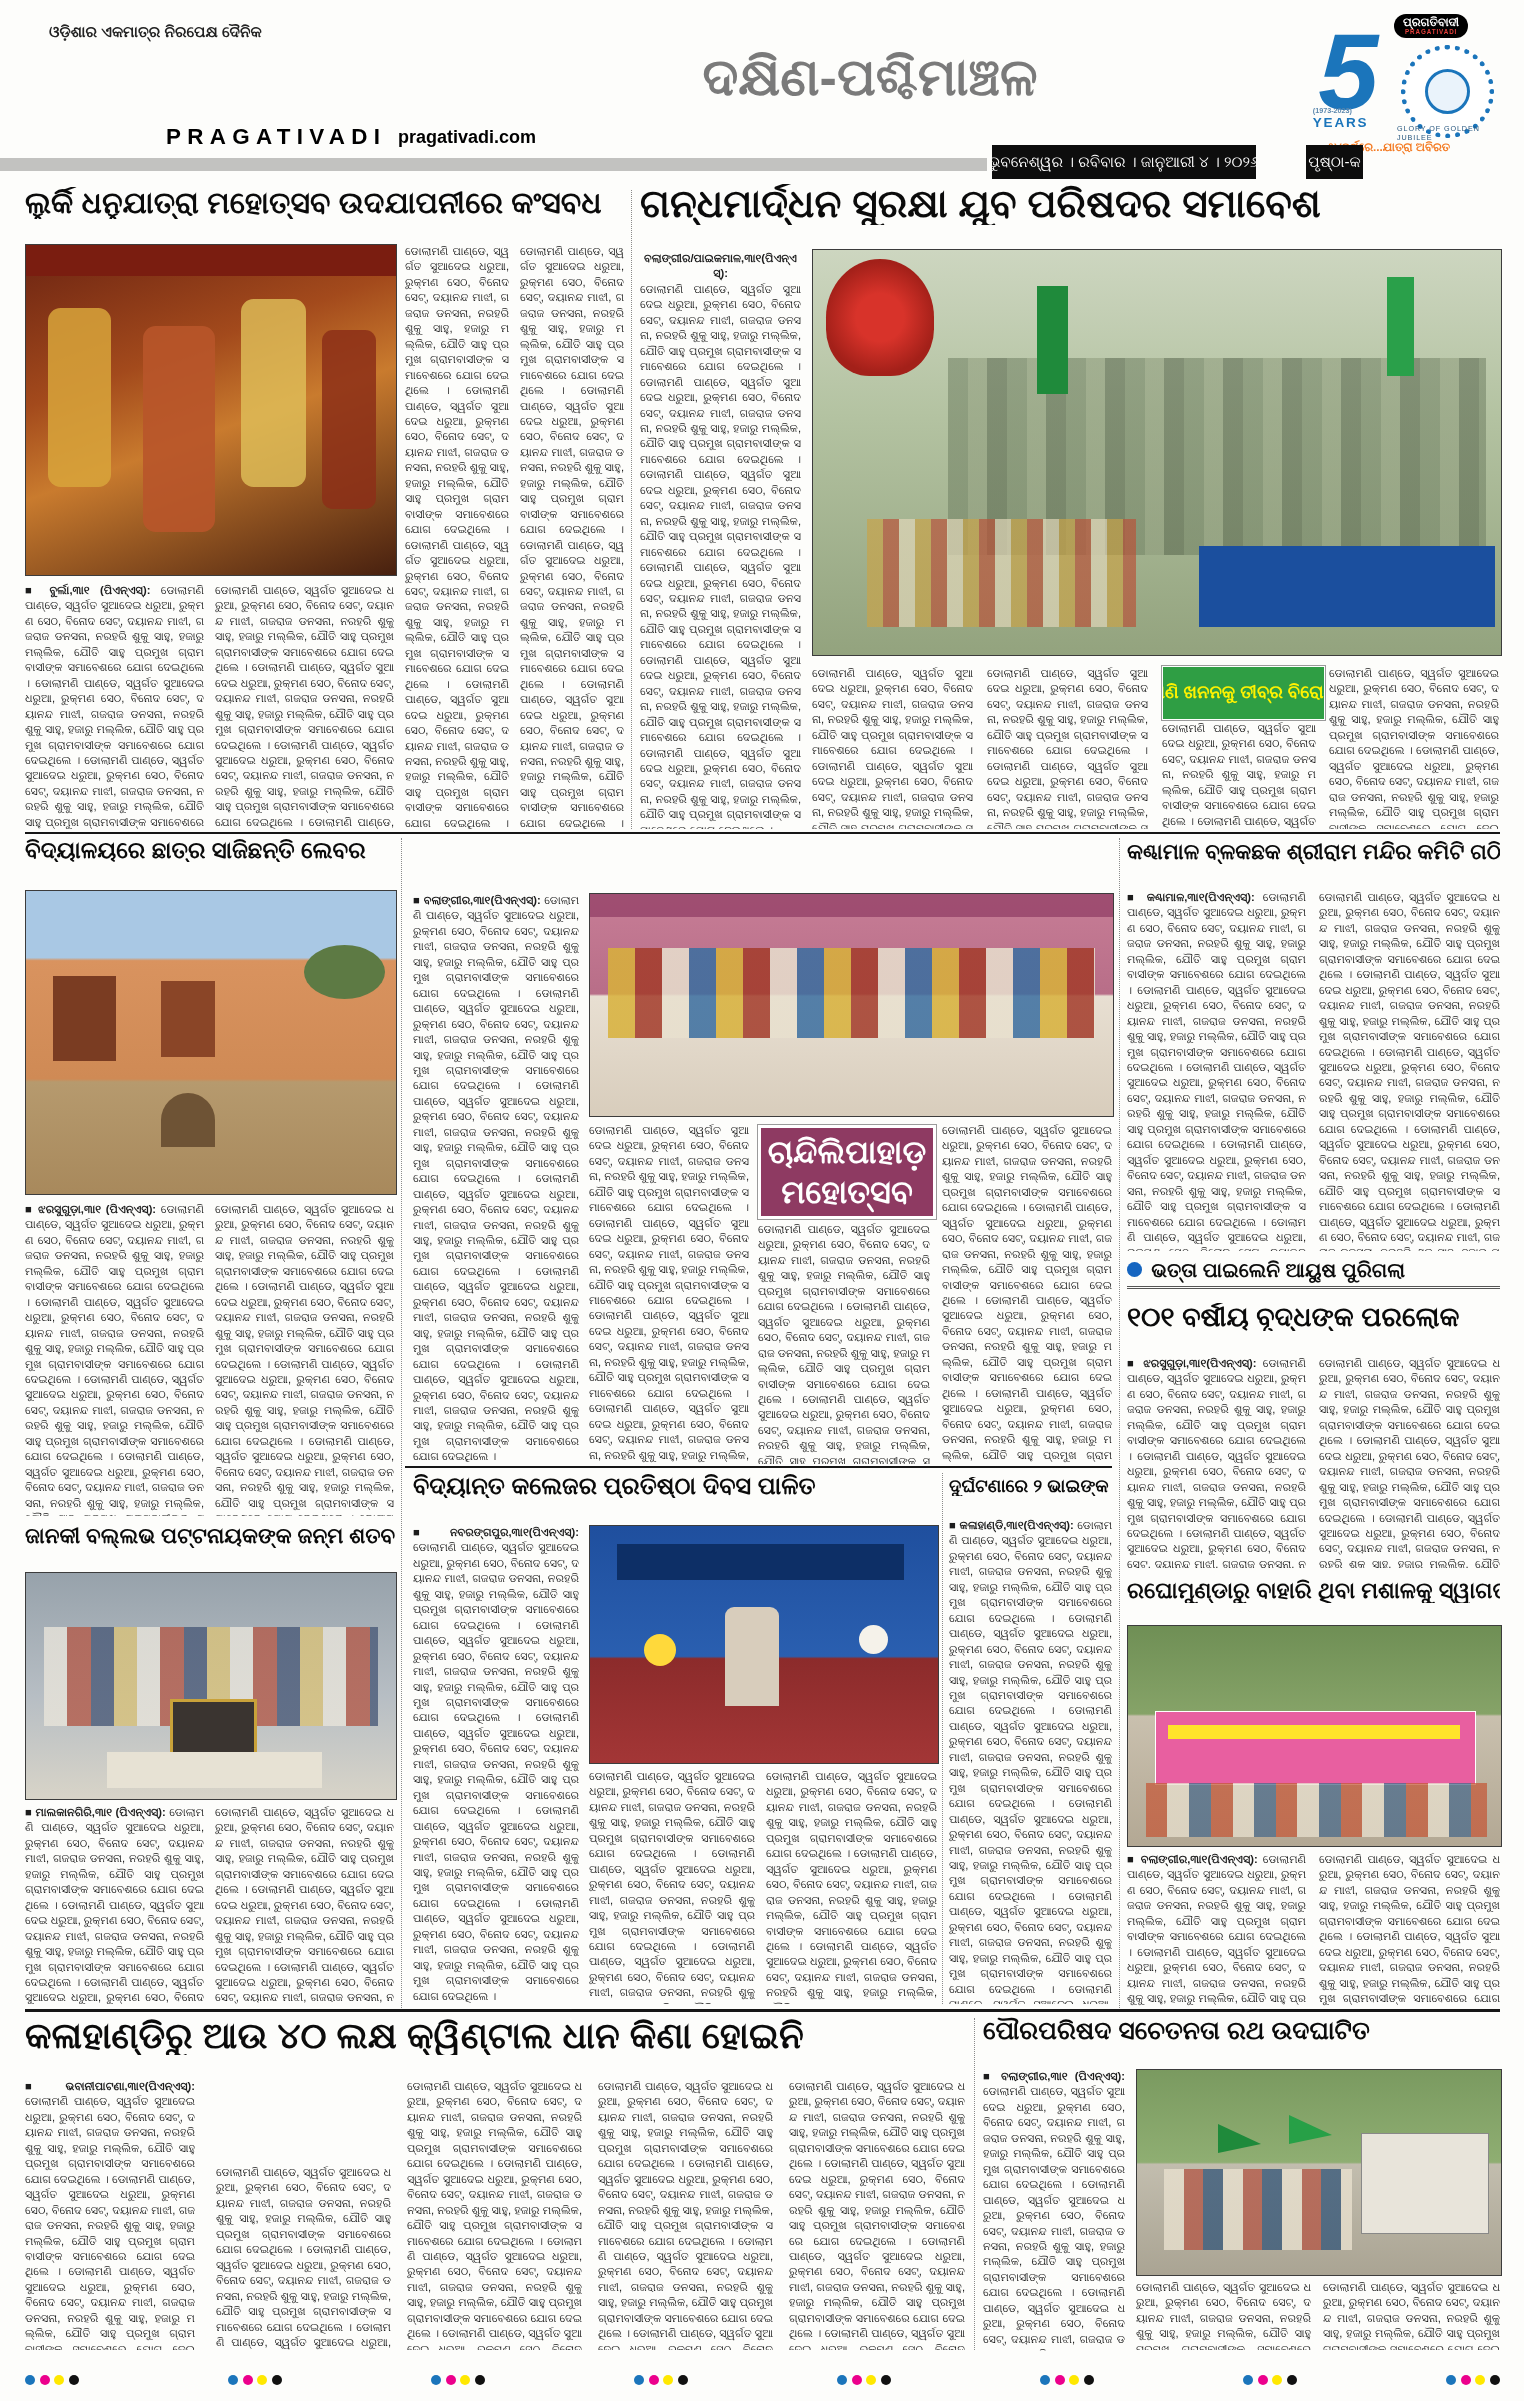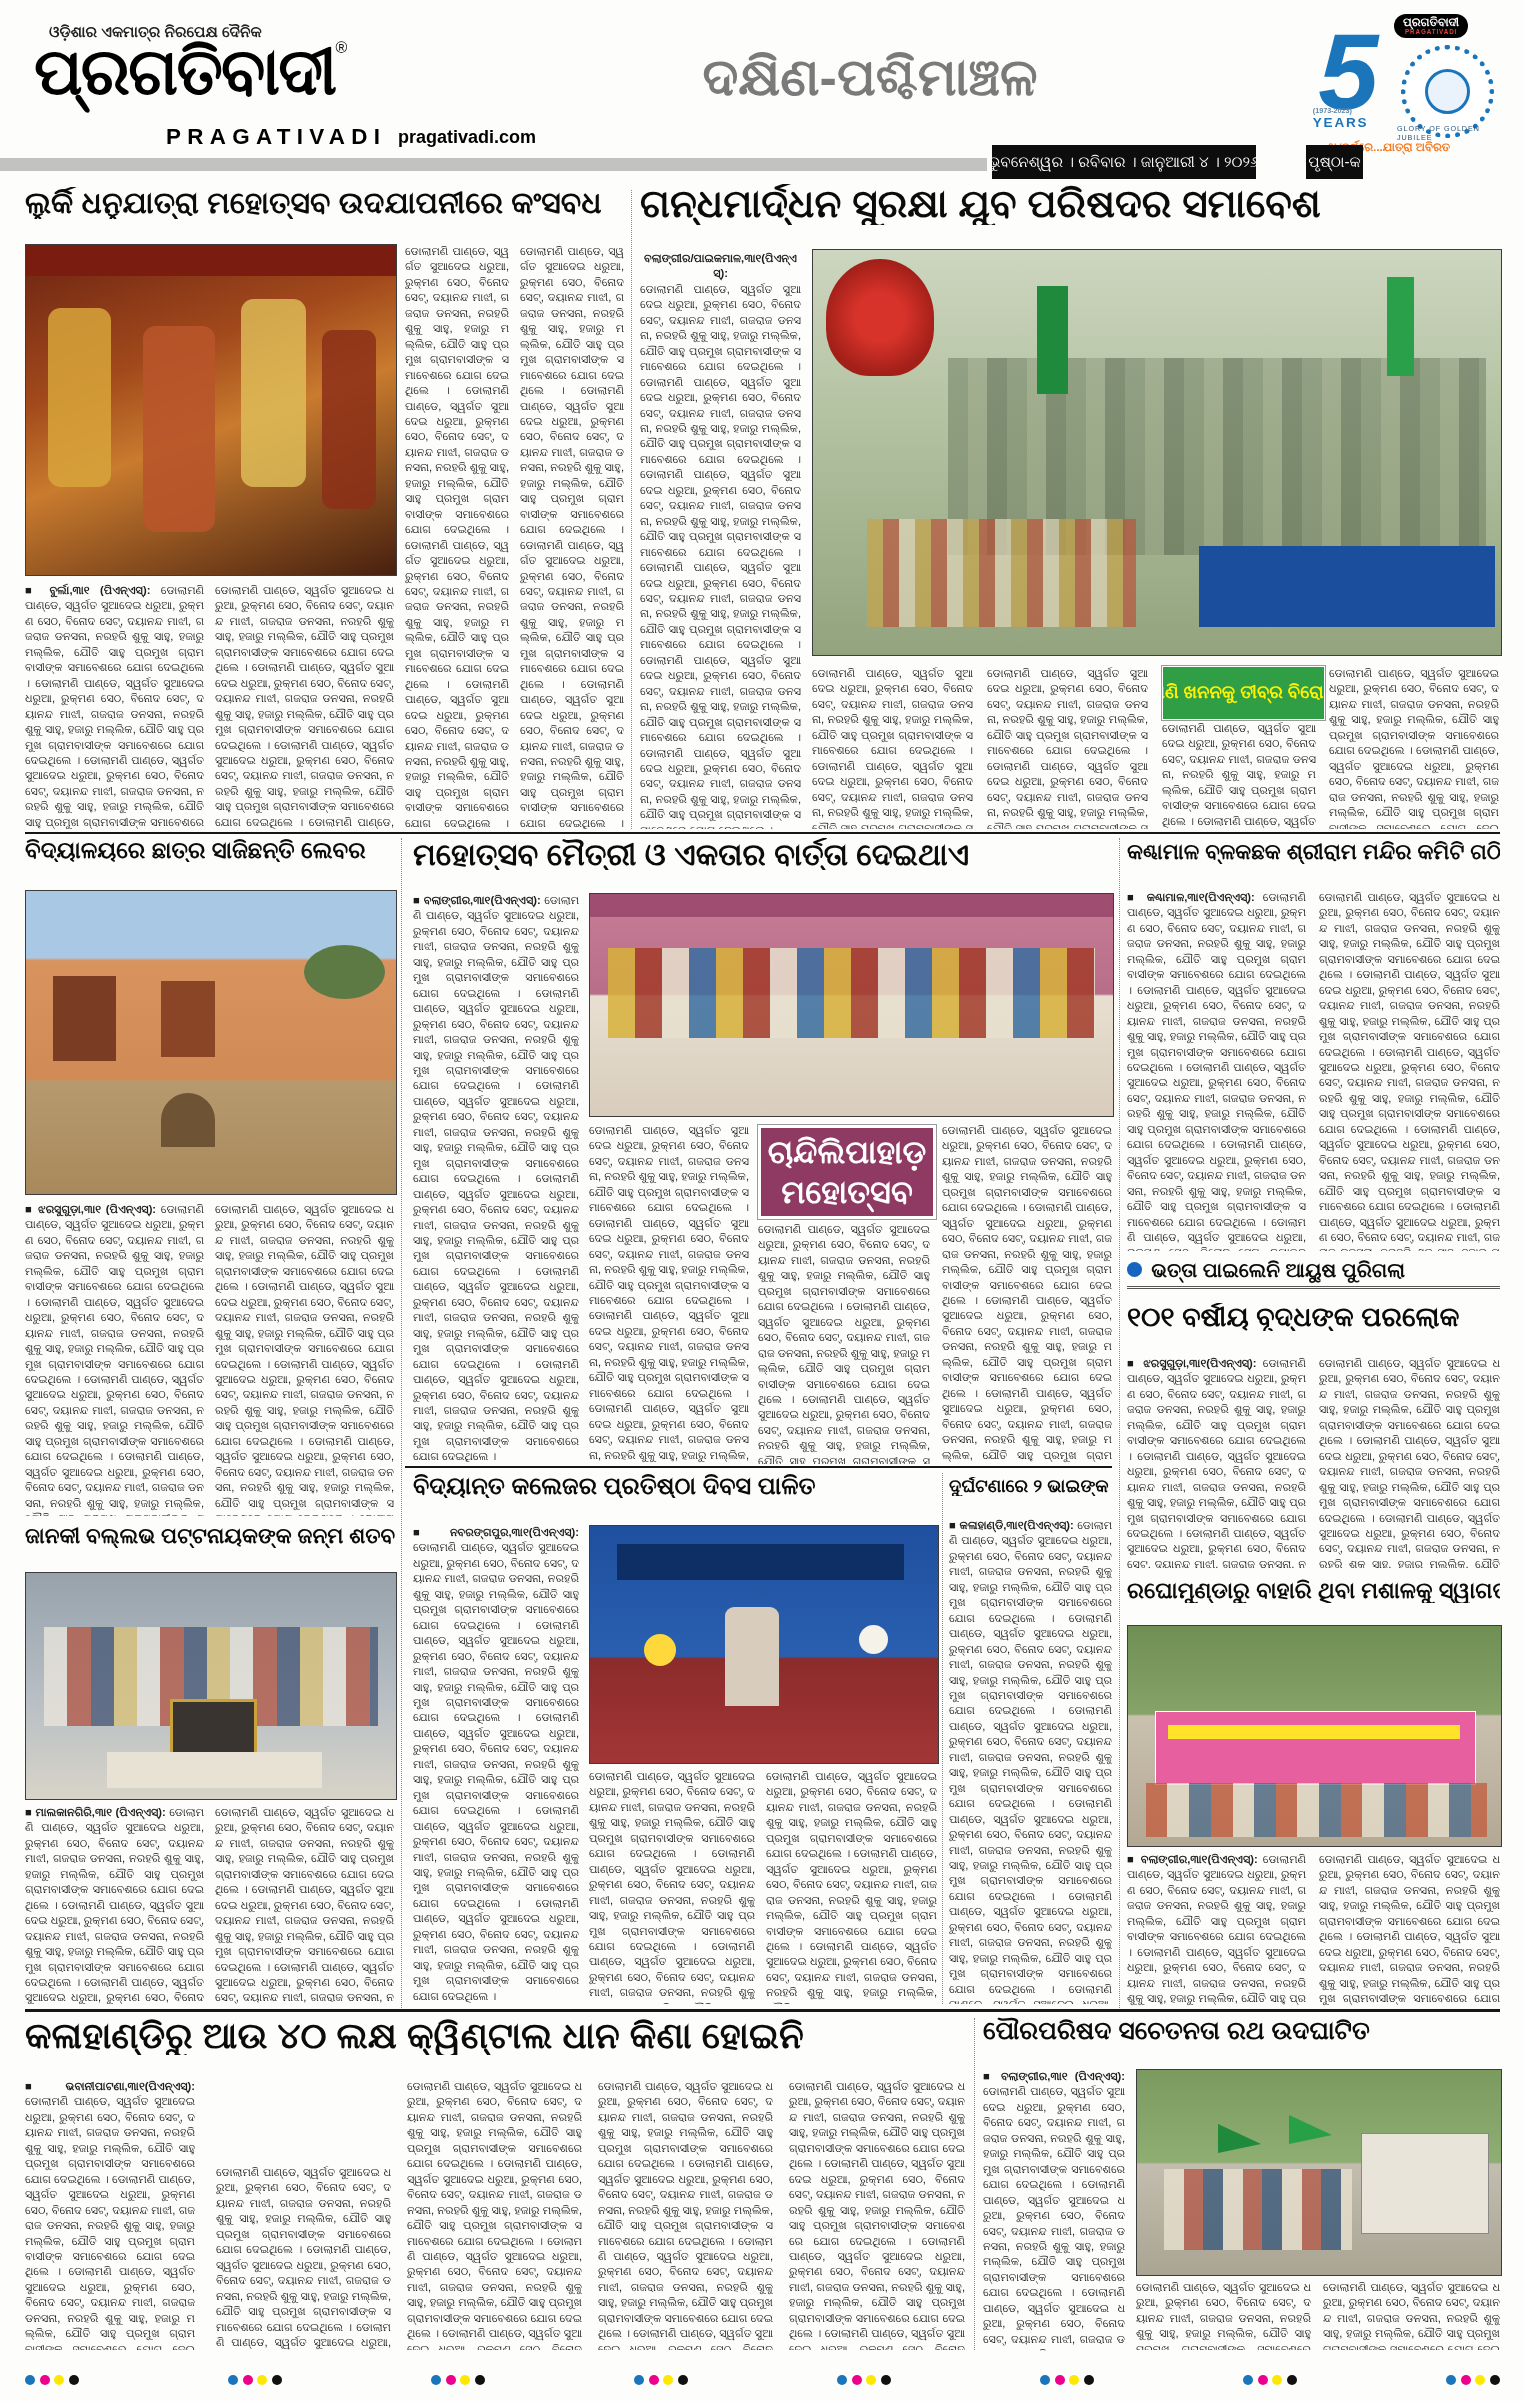--- a/index.html
+++ b/index.html
@@ -57,23 +57,20 @@
   .reg-dot{width:10px;height:10px;border-radius:50%;}
   .rd-b{background:var(--reg-blue,#1b75bb);} .rd-m{background:var(--reg-magenta,#ec008c);}
   .rd-y{background:var(--reg-yellow,#ffe800);} .rd-k{background:var(--reg-black,#111);}
 </style>
 </head>
 <body>
 
 <div class="page">
 
   <div class="abs tagline" style="left:49px;top:23px;">ଓଡ଼ିଶାର ଏକମାତ୍ର ନିରପେକ୍ଷ ଦୈନିକ</div>
-  <div class="abs" style="left:34px;top:39px;">
-    <span class="logo-odia">ପ୍ରଗତିବାଦୀ</span><span class="logo-reg">®</span>
-  </div>
   <div class="abs logo-latin" style="left:166px;top:124px;">PRAGATIVADI</div>
   <div class="abs logo-web" style="left:382px;top:127px;padding-left:16px;">pragativadi.com</div>
 
   <div class="abs section-title" style="left:556px;top:47px;">ଦକ୍ଷିଣ-ପଶ୍ଚିମାଞ୍ଚଳ</div>
 
   <div class="abs jub" style="left:1311px;top:10.8px;">
     <div class="jub-5">5</div>
     <div class="jub-badge">
       <span>ପ୍ରଗତିବାଦୀ</span>
       <small>PRAGATIVADI</small>
@@ -141,21 +138,20 @@
 
   <div class="abs headline" style="left:25px;top:1525px;width:370px;font-size:21.5px;">ଜାନକୀ ବଲ୍ଲଭ ପଟ୍ଟନାୟକଙ୍କ ଜନ୍ମ ଶତବାର୍ଷିକୀ</div>
   <div class="abs photo" style="left:25px;top:1572px;width:370px;height:226px;background:linear-gradient(180deg,#97a2ab 0%,#b7bec4 55%,#d8d4c8 100%);">
     <div style="left:18px;top:54px;width:334px;height:99px;background:repeating-linear-gradient(90deg,#e8e4da 0 23px,#b35b4a 23px 47px,#4a5a78 47px 70px,#d9c27a 70px 93px);opacity:.8;"></div>
     <div style="left:144px;top:126px;width:81px;height:63px;background:#3a3430;border:3.6px solid #c9a23a;"></div>
     <div style="left:81px;top:179px;width:215px;height:36px;background:#e7e2d4;"></div>
   </div>
   <div class="abs body-col" style="left:25px;top:1805px;width:179px;height:199px;"><b>■ ମାଲକାନଗିରି,୩୲୧ (ପିଏନ୍ଏସ୍):</b> <span>ଡୋଲାମଣି ପାଣ୍ଡେ, ସ୍ୱର୍ଗତ ସୁଆଦେଇ ଧରୁଆ, ରୁକ୍ମଣ ସେଠ, ବିନୋଦ ସେଟ୍, ଦୟାନନ୍ଦ ମାଝୀ, ଗଜରାଜ ଡନସନା, ନରହରି ଶୁକୁ ସାହୁ, ହଜାରୁ ମଲ୍ଲିକ, ଯୌତି ସାହୁ ପ୍ରମୁଖ ଗ୍ରାମବାସୀଙ୍କ ସମାବେଶରେ ଯୋଗ ଦେଇଥିଲେ । ଡୋଲାମଣି ପାଣ୍ଡେ, ସ୍ୱର୍ଗତ ସୁଆଦେଇ ଧରୁଆ, ରୁକ୍ମଣ ସେଠ, ବିନୋଦ ସେଟ୍, ଦୟାନନ୍ଦ ମାଝୀ, ଗଜରାଜ ଡନସନା, ନରହରି ଶୁକୁ ସାହୁ, ହଜାରୁ ମଲ୍ଲିକ, ଯୌତି ସାହୁ ପ୍ରମୁଖ ଗ୍ରାମବାସୀଙ୍କ ସମାବେଶରେ ଯୋଗ ଦେଇଥିଲେ । ଡୋଲାମଣି ପାଣ୍ଡେ, ସ୍ୱର୍ଗତ ସୁଆଦେଇ ଧରୁଆ, ରୁକ୍ମଣ ସେଠ, ବିନୋଦ ସେଟ୍, ଦୟାନନ୍ଦ ମାଝୀ, ଗଜରାଜ ଡନସନା, ନରହରି ଶୁକୁ ସାହୁ, ହଜାରୁ ମଲ୍ଲିକ, ଯୌତି ସାହୁ ପ୍ରମୁଖ ଗ୍ରାମବାସୀଙ୍କ ସମାବେଶରେ ଯୋଗ ଦେଇଥିଲେ ।</span></div>
   <div class="abs body-col" style="left:215px;top:1805px;width:179px;height:199px;"><span>ଡୋଲାମଣି ପାଣ୍ଡେ, ସ୍ୱର୍ଗତ ସୁଆଦେଇ ଧରୁଆ, ରୁକ୍ମଣ ସେଠ, ବିନୋଦ ସେଟ୍, ଦୟାନନ୍ଦ ମାଝୀ, ଗଜରାଜ ଡନସନା, ନରହରି ଶୁକୁ ସାହୁ, ହଜାରୁ ମଲ୍ଲିକ, ଯୌତି ସାହୁ ପ୍ରମୁଖ ଗ୍ରାମବାସୀଙ୍କ ସମାବେଶରେ ଯୋଗ ଦେଇଥିଲେ । ଡୋଲାମଣି ପାଣ୍ଡେ, ସ୍ୱର୍ଗତ ସୁଆଦେଇ ଧରୁଆ, ରୁକ୍ମଣ ସେଠ, ବିନୋଦ ସେଟ୍, ଦୟାନନ୍ଦ ମାଝୀ, ଗଜରାଜ ଡନସନା, ନରହରି ଶୁକୁ ସାହୁ, ହଜାରୁ ମଲ୍ଲିକ, ଯୌତି ସାହୁ ପ୍ରମୁଖ ଗ୍ରାମବାସୀଙ୍କ ସମାବେଶରେ ଯୋଗ ଦେଇଥିଲେ । ଡୋଲାମଣି ପାଣ୍ଡେ, ସ୍ୱର୍ଗତ ସୁଆଦେଇ ଧରୁଆ, ରୁକ୍ମଣ ସେଠ, ବିନୋଦ ସେଟ୍, ଦୟାନନ୍ଦ ମାଝୀ, ଗଜରାଜ ଡନସନା, ନରହରି ଶୁକୁ ସାହୁ, ହଜାରୁ ମଲ୍ଲିକ, ଯୌତି ସାହୁ ପ୍ରମୁଖ ଗ୍ରାମବାସୀଙ୍କ ସମାବେଶରେ ଯୋଗ ଦେଇଥିଲେ ।</span></div>
 
-  <div class="abs headline" style="left:413px;top:838px;width:700px;font-size:30.5px;">ମହୋତ୍ସବ ମୈତ୍ରୀ ଓ ଏକତାର ବାର୍ତ୍ତା ଦେଇଥାଏ</div>
   <div class="abs body-col" style="left:413px;top:893px;width:166px;height:569px;"><b>■ ବଲାଙ୍ଗୀର,୩୲୧(ପିଏନ୍ଏସ୍):</b> <span>ଡୋଲାମଣି ପାଣ୍ଡେ, ସ୍ୱର୍ଗତ ସୁଆଦେଇ ଧରୁଆ, ରୁକ୍ମଣ ସେଠ, ବିନୋଦ ସେଟ୍, ଦୟାନନ୍ଦ ମାଝୀ, ଗଜରାଜ ଡନସନା, ନରହରି ଶୁକୁ ସାହୁ, ହଜାରୁ ମଲ୍ଲିକ, ଯୌତି ସାହୁ ପ୍ରମୁଖ ଗ୍ରାମବାସୀଙ୍କ ସମାବେଶରେ ଯୋଗ ଦେଇଥିଲେ । ଡୋଲାମଣି ପାଣ୍ଡେ, ସ୍ୱର୍ଗତ ସୁଆଦେଇ ଧରୁଆ, ରୁକ୍ମଣ ସେଠ, ବିନୋଦ ସେଟ୍, ଦୟାନନ୍ଦ ମାଝୀ, ଗଜରାଜ ଡନସନା, ନରହରି ଶୁକୁ ସାହୁ, ହଜାରୁ ମଲ୍ଲିକ, ଯୌତି ସାହୁ ପ୍ରମୁଖ ଗ୍ରାମବାସୀଙ୍କ ସମାବେଶରେ ଯୋଗ ଦେଇଥିଲେ । ଡୋଲାମଣି ପାଣ୍ଡେ, ସ୍ୱର୍ଗତ ସୁଆଦେଇ ଧରୁଆ, ରୁକ୍ମଣ ସେଠ, ବିନୋଦ ସେଟ୍, ଦୟାନନ୍ଦ ମାଝୀ, ଗଜରାଜ ଡନସନା, ନରହରି ଶୁକୁ ସାହୁ, ହଜାରୁ ମଲ୍ଲିକ, ଯୌତି ସାହୁ ପ୍ରମୁଖ ଗ୍ରାମବାସୀଙ୍କ ସମାବେଶରେ ଯୋଗ ଦେଇଥିଲେ । ଡୋଲାମଣି ପାଣ୍ଡେ, ସ୍ୱର୍ଗତ ସୁଆଦେଇ ଧରୁଆ, ରୁକ୍ମଣ ସେଠ, ବିନୋଦ ସେଟ୍, ଦୟାନନ୍ଦ ମାଝୀ, ଗଜରାଜ ଡନସନା, ନରହରି ଶୁକୁ ସାହୁ, ହଜାରୁ ମଲ୍ଲିକ, ଯୌତି ସାହୁ ପ୍ରମୁଖ ଗ୍ରାମବାସୀଙ୍କ ସମାବେଶରେ ଯୋଗ ଦେଇଥିଲେ । ଡୋଲାମଣି ପାଣ୍ଡେ, ସ୍ୱର୍ଗତ ସୁଆଦେଇ ଧରୁଆ, ରୁକ୍ମଣ ସେଠ, ବିନୋଦ ସେଟ୍, ଦୟାନନ୍ଦ ମାଝୀ, ଗଜରାଜ ଡନସନା, ନରହରି ଶୁକୁ ସାହୁ, ହଜାରୁ ମଲ୍ଲିକ, ଯୌତି ସାହୁ ପ୍ରମୁଖ ଗ୍ରାମବାସୀଙ୍କ ସମାବେଶରେ ଯୋଗ ଦେଇଥିଲେ । ଡୋଲାମଣି ପାଣ୍ଡେ, ସ୍ୱର୍ଗତ ସୁଆଦେଇ ଧରୁଆ, ରୁକ୍ମଣ ସେଠ, ବିନୋଦ ସେଟ୍, ଦୟାନନ୍ଦ ମାଝୀ, ଗଜରାଜ ଡନସନା, ନରହରି ଶୁକୁ ସାହୁ, ହଜାରୁ ମଲ୍ଲିକ, ଯୌତି ସାହୁ ପ୍ରମୁଖ ଗ୍ରାମବାସୀଙ୍କ ସମାବେଶରେ ଯୋଗ ଦେଇଥିଲେ ।</span></div>
   <div class="abs photo" style="left:589px;top:893px;width:523px;height:222px;background:linear-gradient(180deg,#c77d96 0%,#b86e88 45%,#e8dfd2 46%,#d8cdbc 100%);">
     <div style="left:18px;top:54px;width:487px;height:90px;background:repeating-linear-gradient(90deg,#d8b13a 0 27px,#a33b2a 27px 54px,#e8e0ce 54px 81px,#3a6ea0 81px 108px);opacity:.85;"></div>
     <div style="left:0;top:0;width:100%;height:23px;background:#8e3a62;opacity:.7;"></div>
   </div>
   <div class="abs body-col" style="left:589px;top:1123px;width:160px;height:341px;"><span>ଡୋଲାମଣି ପାଣ୍ଡେ, ସ୍ୱର୍ଗତ ସୁଆଦେଇ ଧରୁଆ, ରୁକ୍ମଣ ସେଠ, ବିନୋଦ ସେଟ୍, ଦୟାନନ୍ଦ ମାଝୀ, ଗଜରାଜ ଡନସନା, ନରହରି ଶୁକୁ ସାହୁ, ହଜାରୁ ମଲ୍ଲିକ, ଯୌତି ସାହୁ ପ୍ରମୁଖ ଗ୍ରାମବାସୀଙ୍କ ସମାବେଶରେ ଯୋଗ ଦେଇଥିଲେ । ଡୋଲାମଣି ପାଣ୍ଡେ, ସ୍ୱର୍ଗତ ସୁଆଦେଇ ଧରୁଆ, ରୁକ୍ମଣ ସେଠ, ବିନୋଦ ସେଟ୍, ଦୟାନନ୍ଦ ମାଝୀ, ଗଜରାଜ ଡନସନା, ନରହରି ଶୁକୁ ସାହୁ, ହଜାରୁ ମଲ୍ଲିକ, ଯୌତି ସାହୁ ପ୍ରମୁଖ ଗ୍ରାମବାସୀଙ୍କ ସମାବେଶରେ ଯୋଗ ଦେଇଥିଲେ । ଡୋଲାମଣି ପାଣ୍ଡେ, ସ୍ୱର୍ଗତ ସୁଆଦେଇ ଧରୁଆ, ରୁକ୍ମଣ ସେଠ, ବିନୋଦ ସେଟ୍, ଦୟାନନ୍ଦ ମାଝୀ, ଗଜରାଜ ଡନସନା, ନରହରି ଶୁକୁ ସାହୁ, ହଜାରୁ ମଲ୍ଲିକ, ଯୌତି ସାହୁ ପ୍ରମୁଖ ଗ୍ରାମବାସୀଙ୍କ ସମାବେଶରେ ଯୋଗ ଦେଇଥିଲେ । ଡୋଲାମଣି ପାଣ୍ଡେ, ସ୍ୱର୍ଗତ ସୁଆଦେଇ ଧରୁଆ, ରୁକ୍ମଣ ସେଠ, ବିନୋଦ ସେଟ୍, ଦୟାନନ୍ଦ ମାଝୀ, ଗଜରାଜ ଡନସନା, ନରହରି ଶୁକୁ ସାହୁ, ହଜାରୁ ମଲ୍ଲିକ, ଯୌତି ସାହୁ ପ୍ରମୁଖ ଗ୍ରାମବାସୀଙ୍କ ସମାବେଶରେ ଯୋଗ ଦେଇଥିଲେ । ଡୋଲାମଣି ପାଣ୍ଡେ, ସ୍ୱର୍ଗତ ସୁଆଦେଇ ଧରୁଆ, ରୁକ୍ମଣ ସେଠ, ବିନୋଦ ସେଟ୍, ଦୟାନନ୍ଦ ମାଝୀ, ଗଜରାଜ ଡନସନା, ନରହରି ଶୁକୁ ସାହୁ, ହଜାରୁ ମଲ୍ଲିକ, ଯୌତି ସାହୁ ପ୍ରମୁଖ ଗ୍ରାମବାସୀଙ୍କ ସମାବେଶରେ ଯୋଗ ଦେଇଥିଲେ । ଡୋଲାମଣି ପାଣ୍ଡେ, ସ୍ୱର୍ଗତ ସୁଆଦେଇ ଧରୁଆ, ରୁକ୍ମଣ ସେଠ, ବିନୋଦ ସେଟ୍, ଦୟାନନ୍ଦ ମାଝୀ, ଗଜରାଜ ଡନସନା, ନରହରି ଶୁକୁ ସାହୁ, ହଜାରୁ ମଲ୍ଲିକ, ଯୌତି ସାହୁ ପ୍ରମୁଖ ଗ୍ରାମବାସୀଙ୍କ ସମାବେଶରେ ଯୋଗ ଦେଇଥିଲେ ।</span></div>
   <div class="abs box-plum" style="left:758px;top:1125px;width:172px;height:88px;">
     <span>ଚାନ୍ଦିଲିପାହାଡ଼</span>
     <span>ମହୋତ୍ସବ</span>
   </div>

